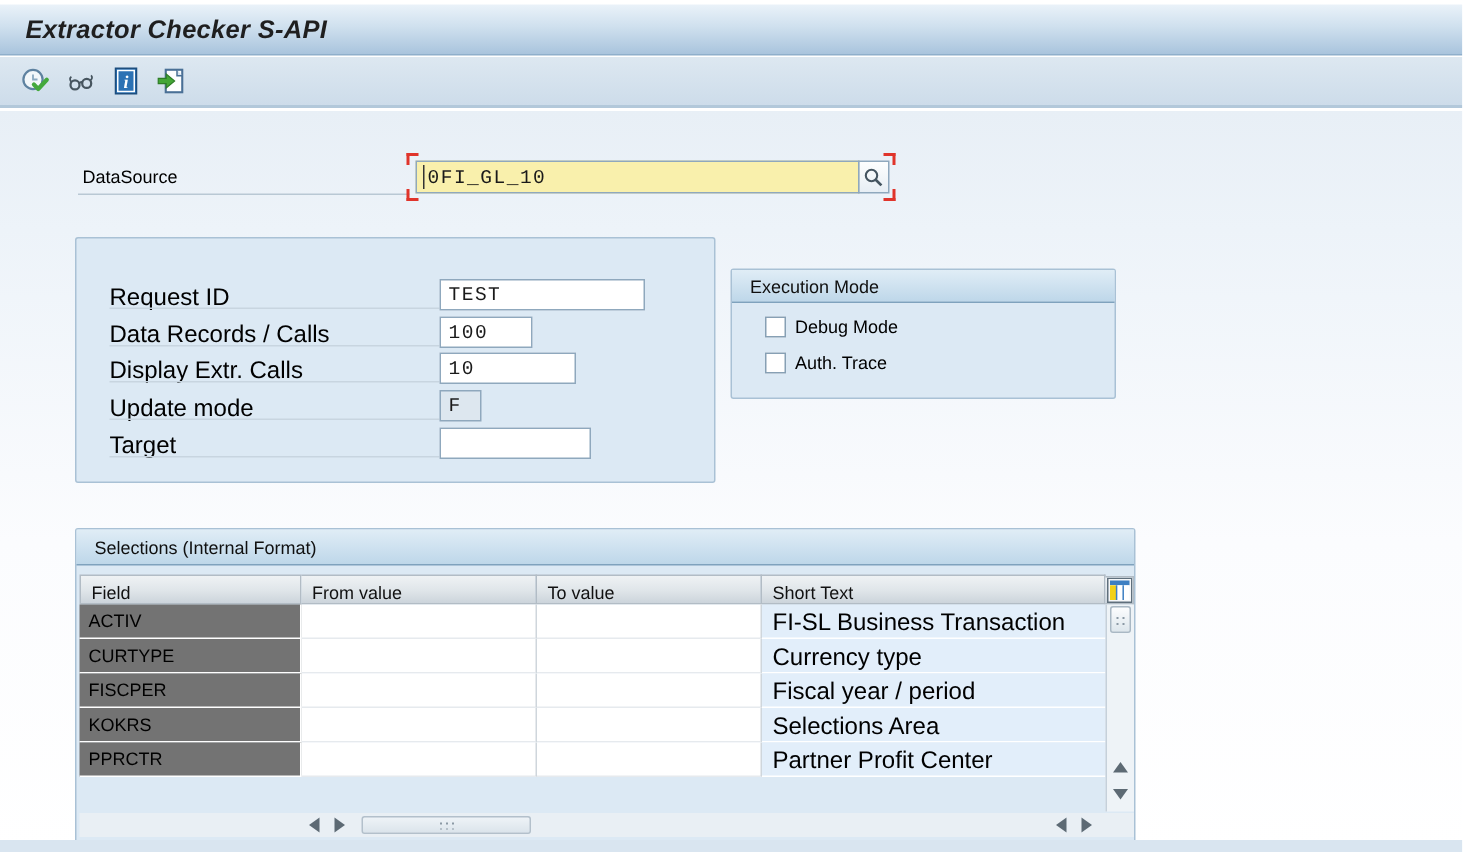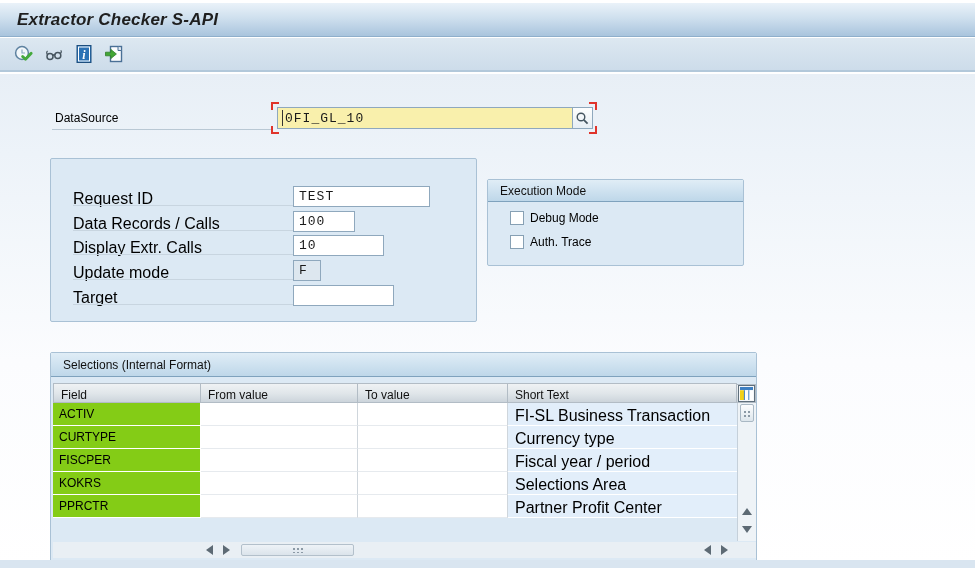--- a/index.html
+++ b/index.html
@@ -63,21 +63,21 @@
   .sel-table { position:absolute; left:2px; top:26px; width:703px; }
   .th-row { display:flex; height:24px;align-items:flex-end; }
   .th { background:linear-gradient(180deg,#eff2f4 0%,#dfe5e9 55%,#ccd4db 100%);
     border:1px solid #b2bcc5; border-left:none; font-size:12px; color:#111;
     padding:4px 0 0 7px; overflow:hidden; }
   .th:first-child { border-left:1px solid #b2bcc5; }
   .th.cfg { padding:0; display:flex; align-items:center; justify-content:center; }
   .body-wrap { display:flex; }
   .rows-col { width:684px; }
   .t-row { display:flex; height:23px; }
-  .td-field { width:148px; background:#84cc16; border-right:1px solid #fff; border-bottom:1px solid #fff;
+  .td-field { width:148px; background:#737373; border-right:1px solid #fff; border-bottom:1px solid #fff;
     font-size:12px; padding:4px 0 12px 6px; }
   .td-in { background:#fff; border-right:1px solid #cfd6dc; border-bottom:1px solid #e6eaee;
     font-family:"Liberation Mono","DejaVu Sans Mono",monospace; font-size:12px; padding:4px 0 0 5px; }
   .td-from { width:157px; }
   .td-to { width:150px; }
   .td-short { width:229px; background:#e2eefa; border-bottom:1px solid #fff; font-size:16px; padding:4px 0 0 7px; }
 
   .vscroll { position:relative; width:19px; height:138px; background:#eef3f7; border-left:1px solid #c5d0da; }
   .v-thumb { position:absolute; left:2px; top:1px; width:14px; height:18px; border-radius:2px;
     background:linear-gradient(180deg,#fcfdfe,#dde6ec); border:1px solid #a9b8c4;

